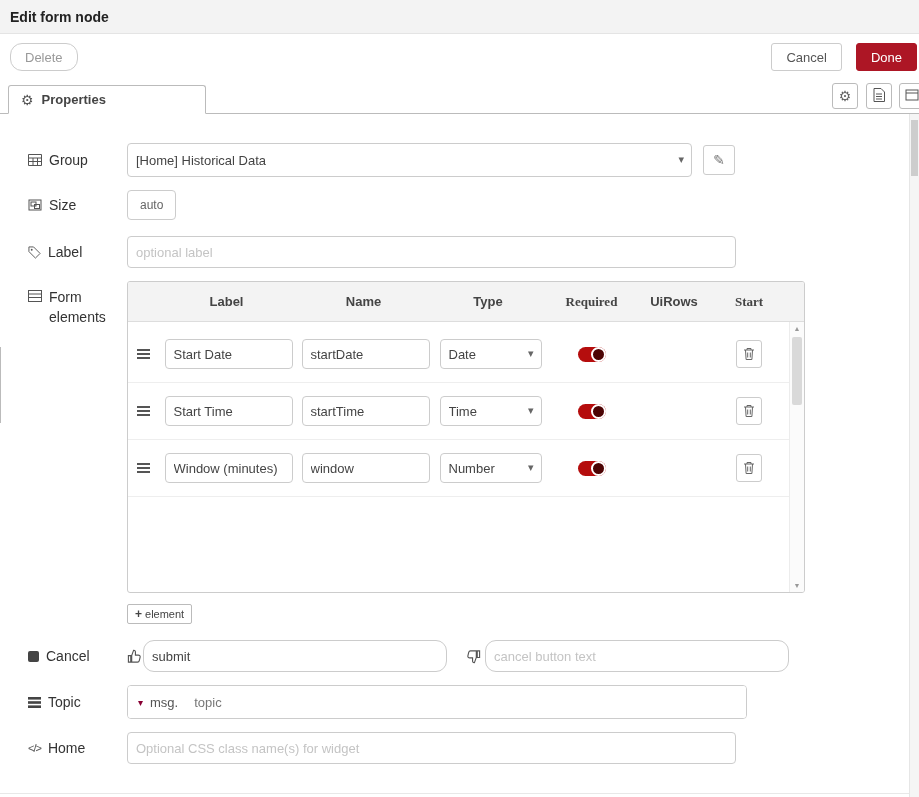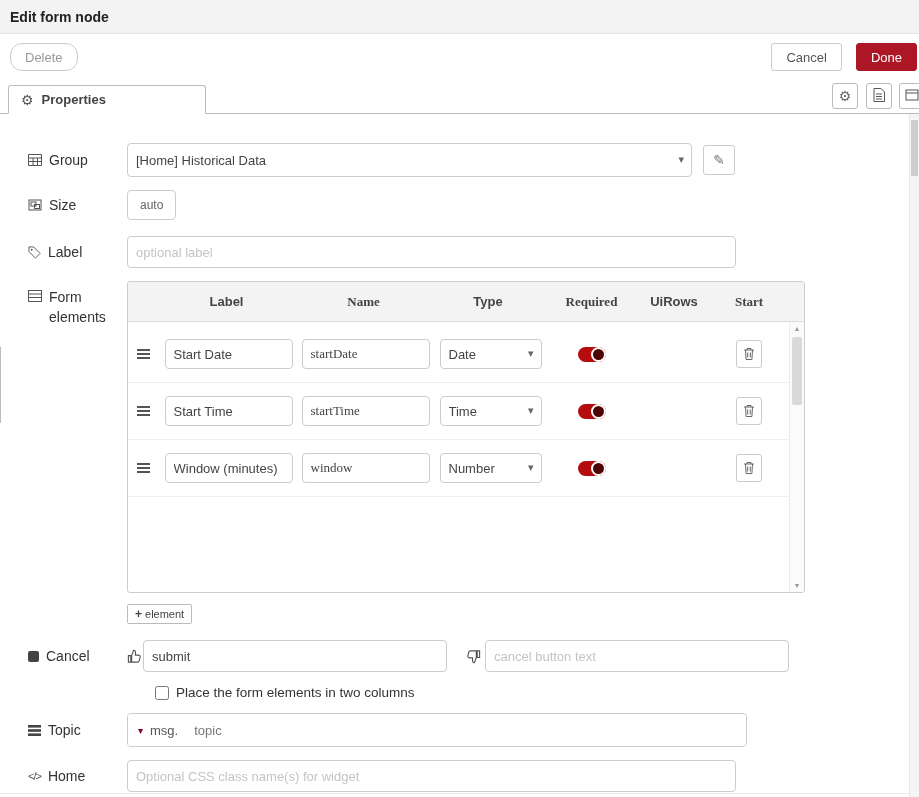--- a/index.html
+++ b/index.html
@@ -96,21 +96,21 @@
   .fe-table {
     width: 678px; border: 1px solid #ccc; border-radius: 3px;
     background: #fff; overflow: hidden;
   }
   .fe-head {
     display: flex; height: 40px; align-items: center; background: #f3f3f3;
     border-bottom: 1px solid #ddd; font-size: 13px; font-weight: bold; color: #444;
   }
   .c-handle { width: 30px; }
   .c-label  { width: 137px; text-align: center; }
-  .c-name   { width: 137px; text-align: center; font-family: Liberation Serif, serif; }
+  .c-name   { width: 137px; text-align: center; }
   .c-type   { width: 112px; text-align: center; }
   .c-req    { width: 95px;  text-align: center; }
   .c-ui     { width: 70px;  text-align: center; }
   .c-rm     { width: 80px;  text-align: center; }
   .fe-body { position: relative; height: 270px; padding-top: 4px; }
   .el-row { display: flex; align-items: center; height: 57px; border-bottom: 1px solid #eee; }
   .handle { width: 30px; display: flex; flex-direction: column; align-items: center; gap: 2px; cursor: move; }
   .handle i { display: block; width: 13px; height: 0; border-top: 2px solid #555; }
   .el-input { width: 128px; height: 30px; margin-left: 4px; }
   .c-type .sel { width: 102px; margin-left: 5px; }
@@ -141,21 +141,21 @@
   .add-el {
     margin-top: 11px; padding: 2px 7px; font-size: 11px; color: #444;
     border: 1px solid #bbb; border-radius: 2px; background: #fff;
     display: inline-flex; align-items: center; gap: 3px;
   }
   .add-el b { font-size: 12px; }
 
   
   .thumb-icon { width: 16px; display: flex; align-items: center; }
   .thumb-icon.down svg { transform: rotate(180deg); }
-  .submit-input, .cancelbtn-input { width: 304px; }
+  .submit-input, .cancelbtn-input { width: 304px; border-radius: 11px; }
   .thumb-gap { margin-left: 19px; margin-right: 3px; }
   .chk-row { margin: 0 0 13px 127px; display: flex; align-items: center; gap: 7px; font-size: 13.5px; color: #333; }
   .chk-row input { width: 14px; height: 14px; }
 
   .typed-input {
     width: 620px; height: 34px; border: 1px solid #ccc; border-radius: 4px;
     display: flex; align-items: center; overflow: hidden; background: #fff;
   }
   .ti-type {
     height: 100%; display: flex; align-items: center; gap: 7px;
@@ -383,24 +383,20 @@
       </span>
       <input class="text-input submit-input" value="submit" style="">
       <span class="thumb-icon down thumb-gap">
         <svg width="15" height="15" viewBox="0 0 16 16">
             <path d="M1.5 7h2.5v7H1.5zM5 14h6.2c.9 0 1.7-.6 1.9-1.5l.9-3.8c.3-1.2-.7-2.2-1.9-2.2H9V3.2C9 2 8 1.2 7 1.5L5 7z" fill="none" stroke="#555" stroke-width="1.2"></path>
           </svg>
       </span>
       <input class="text-input cancelbtn-input" placeholder="cancel button text" style="">
     </div>
 
-    <div class="chk-row">
-      <input type="checkbox" style="">
-      <span>Place the form elements in two columns</span>
-    </div>
 
     <div class="form-row">
       <div class="row-label">
         <svg width="13" height="11" viewBox="0 0 13 11">
             <rect x="0" y="0" width="13" height="2.6" fill="#444"></rect>
             <rect x="0" y="4.2" width="13" height="2.6" fill="#444"></rect>
             <rect x="0" y="8.4" width="13" height="2.6" fill="#444"></rect>
           </svg>
         <span>Topic</span>
       </div>

